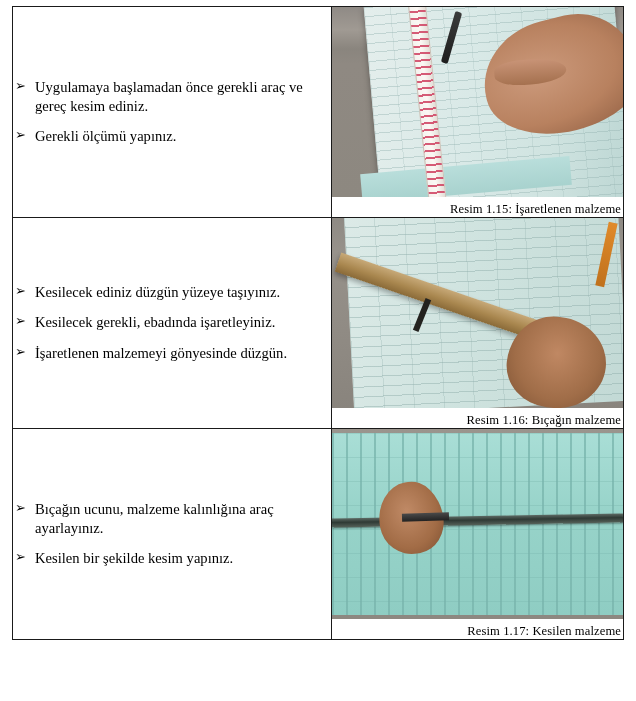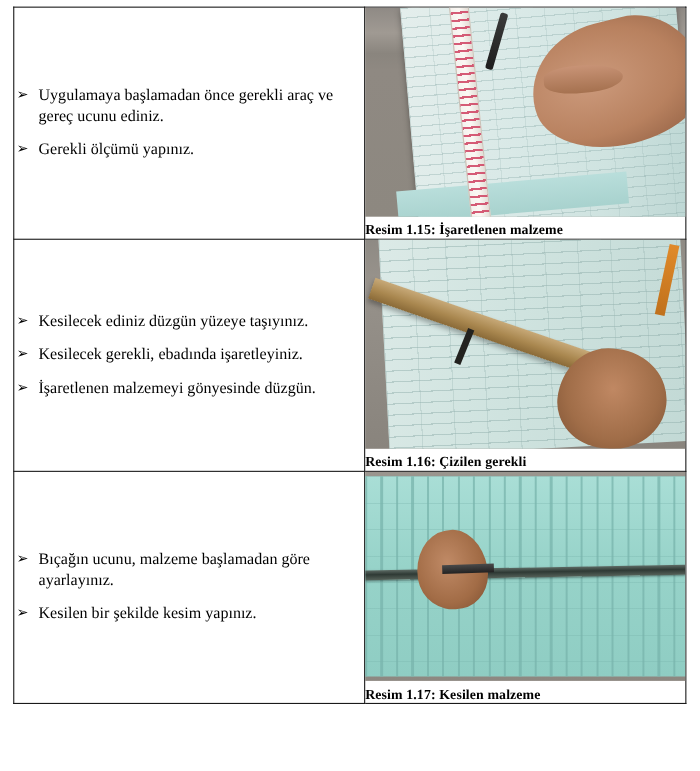--- a/index.html
+++ b/index.html
@@ -68,22 +68,22 @@
     width: 100%;
     height: 190px;
     border: 0;
     display: block;
     position: relative;
     overflow: hidden;
     background: #b9b4ac;
   }
   .caption {
     font-size: 12.6px;
-    font-weight: bold;
-    text-align: left;
+    font-weight: normal;
+    text-align: right;
     margin-top: 5px;
     padding-right: 2px;
     letter-spacing: 0.1px;
   }
 
   
   .p1 {
     background:
       linear-gradient(180deg, #8f8a85 0%, #a09a93 12%, #8a857e 22%, #8f8982 30%, #8d8880 100%);
   }
@@ -293,21 +293,21 @@
 <body>
 
 <div class="page">
   <table class="proc-table">
     <tbody>
       <tr>
         <td class="steps-cell">
           <ul class="steps">
             <li>
               <span class="bullet">➢</span>
-              <span>Uygulamaya başlamadan önce gerekli araç ve gereç ucunu ediniz.</span>
+              <span>Uygulamaya başlamadan önce gerekli araç ve gereç kesim ediniz.</span>
             </li>
             <li>
               <span class="bullet">➢</span>
               <span>Gerekli ölçümü yapınız.</span>
             </li>
           </ul>
         </td>
         <td class="image-cell">
           <div class="photo p1">
             <div class="board">
@@ -346,29 +346,29 @@
             <div class="board">
               <div class="board-lines"></div>
               <div class="board-lines2"></div>
             </div>
             <div class="orange"></div>
             <div class="lath"></div>
             <div class="hand"></div>
             <div class="hand2"></div>
             <div class="pen"></div>
           </div>
-          <div class="caption">Resim 1.16: Çizilen gerekli</div>
+          <div class="caption">Resim 1.16: Bıçağın malzeme</div>
         </td>
       </tr>
       <tr>
         <td class="steps-cell">
           <ul class="steps">
             <li>
               <span class="bullet">➢</span>
-              <span>Bıçağın ucunu, malzeme başlamadan göre ayarlayınız.</span>
+              <span>Bıçağın ucunu, malzeme kalınlığına araç ayarlayınız.</span>
             </li>
             <li>
               <span class="bullet">➢</span>
               <span>Kesilen bir şekilde kesim yapınız.</span>
             </li>
           </ul>
         </td>
         <td class="image-cell">
           <div class="photo p3">
             <div class="board">

